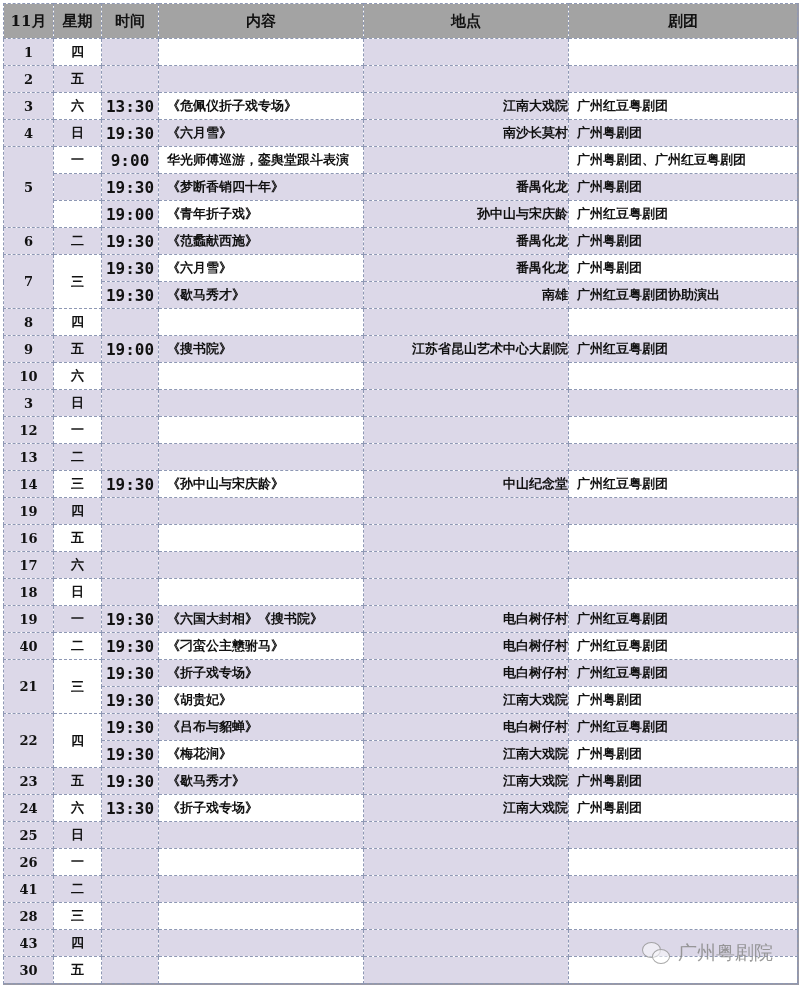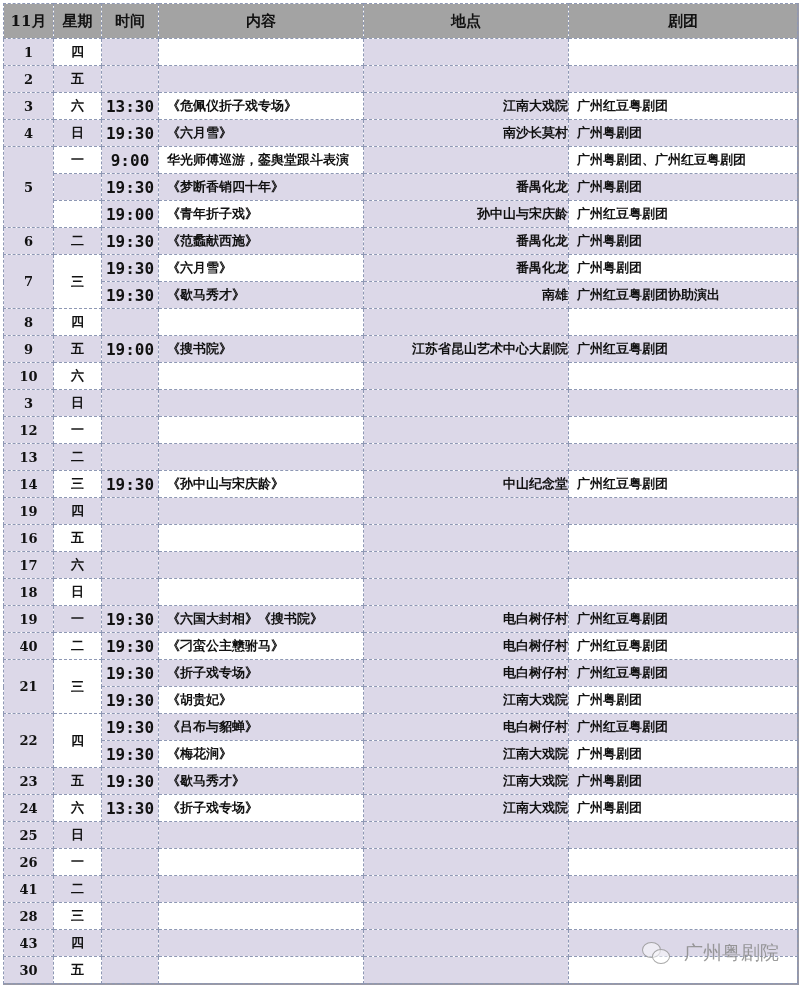--- a/index.html
+++ b/index.html
@@ -21,21 +21,21 @@
   .c-date { text-align: center; background: #dcd8e8; }
   .c-week { text-align: center; }
   .c-time { text-align: center; background: #dcd8e8; font-family: "DejaVu Sans Mono", "Liberation Mono", monospace; font-size: 16px; }
   .c-content { text-align: left; padding-left: 8px; }
   .c-venue { text-align: right; padding-left: 22px; background: #dcd8e8; font-family: Liberation Mono, monospace; }
   .c-troupe { text-align: left; padding-left: 8px; font-family: "DejaVu Sans", "Liberation Sans", sans-serif; }
   .white { background: #ffffff; }
   .lav { background: #dcd8e8; }
   .watermark {
     position: absolute; left: 642px; top: 938px; height: 30px;
-    display: flex; align-items: center; gap: 12px;
+    display: flex; align-items: center; gap: 6px;
     color: #8a8a8a; font-family: Liberation Sans, sans-serif; font-size: 19px;
     opacity: 0.85;
   }
   .wm-icon { width: 30px; height: 24px; position: relative; }
   .wm-icon .b1, .wm-icon .b2 {
     position: absolute; border: 1.5px solid #9a9a9a; border-radius: 50%; background: rgba(255,255,255,0.6);
   }
   .wm-icon .b1 { left: 0; top: 1px; width: 17px; height: 14px; }
   .wm-icon .b2 { left: 10px; top: 8px; width: 16px; height: 13px; }
 </style>

